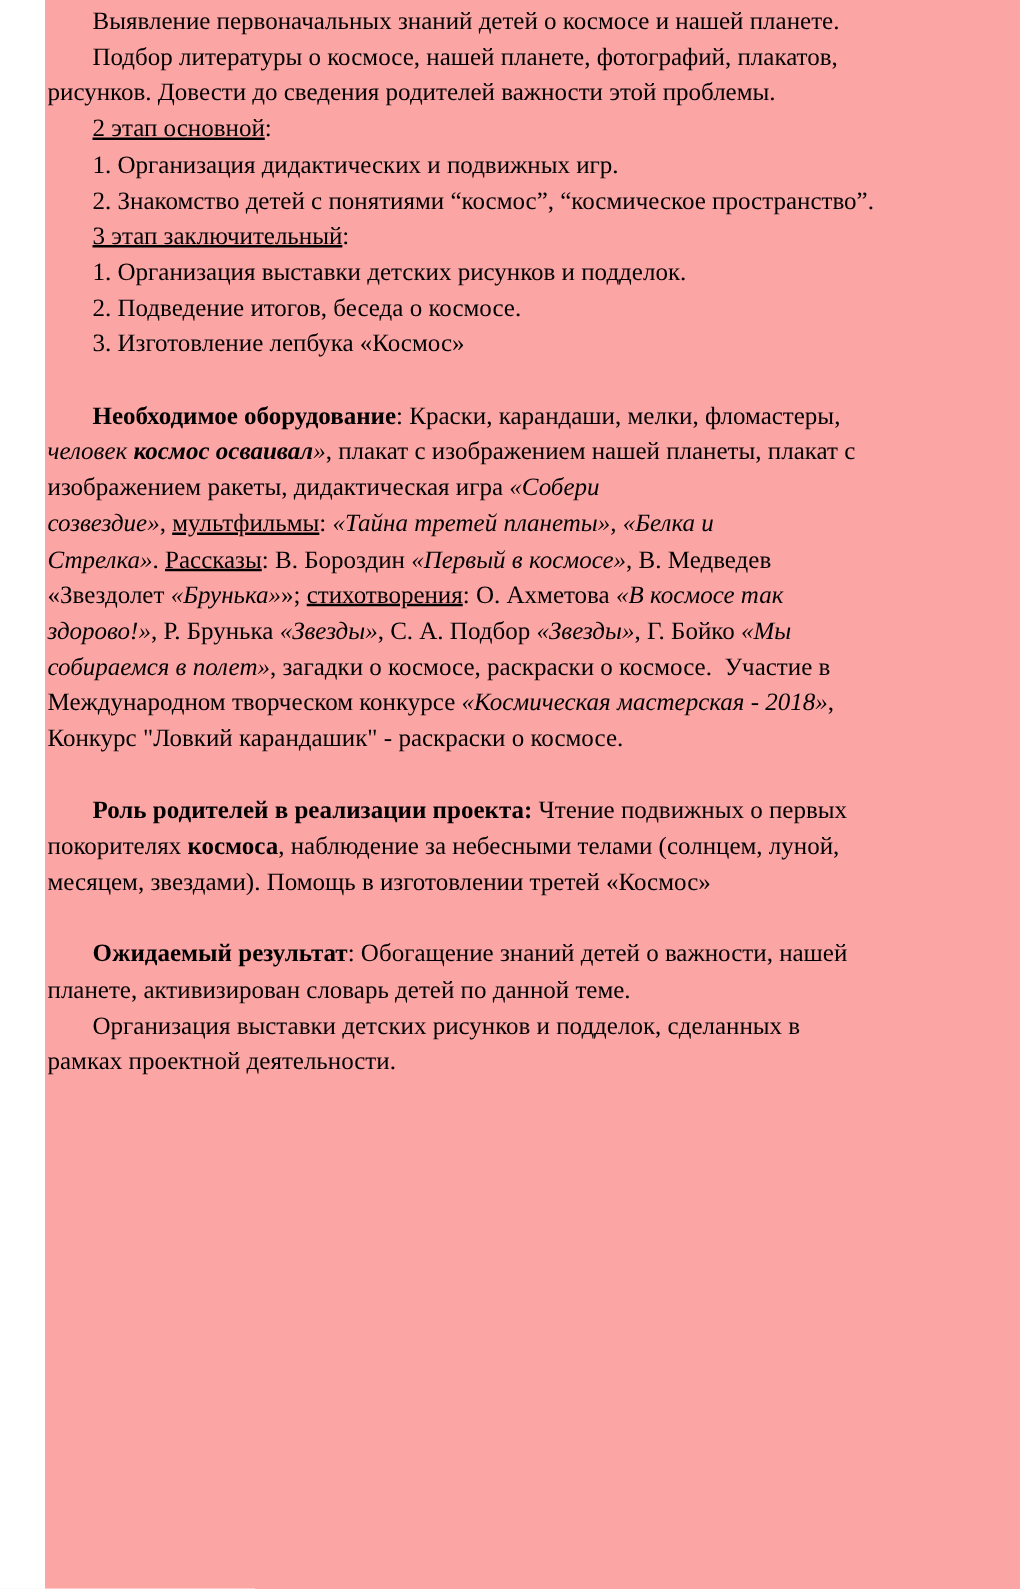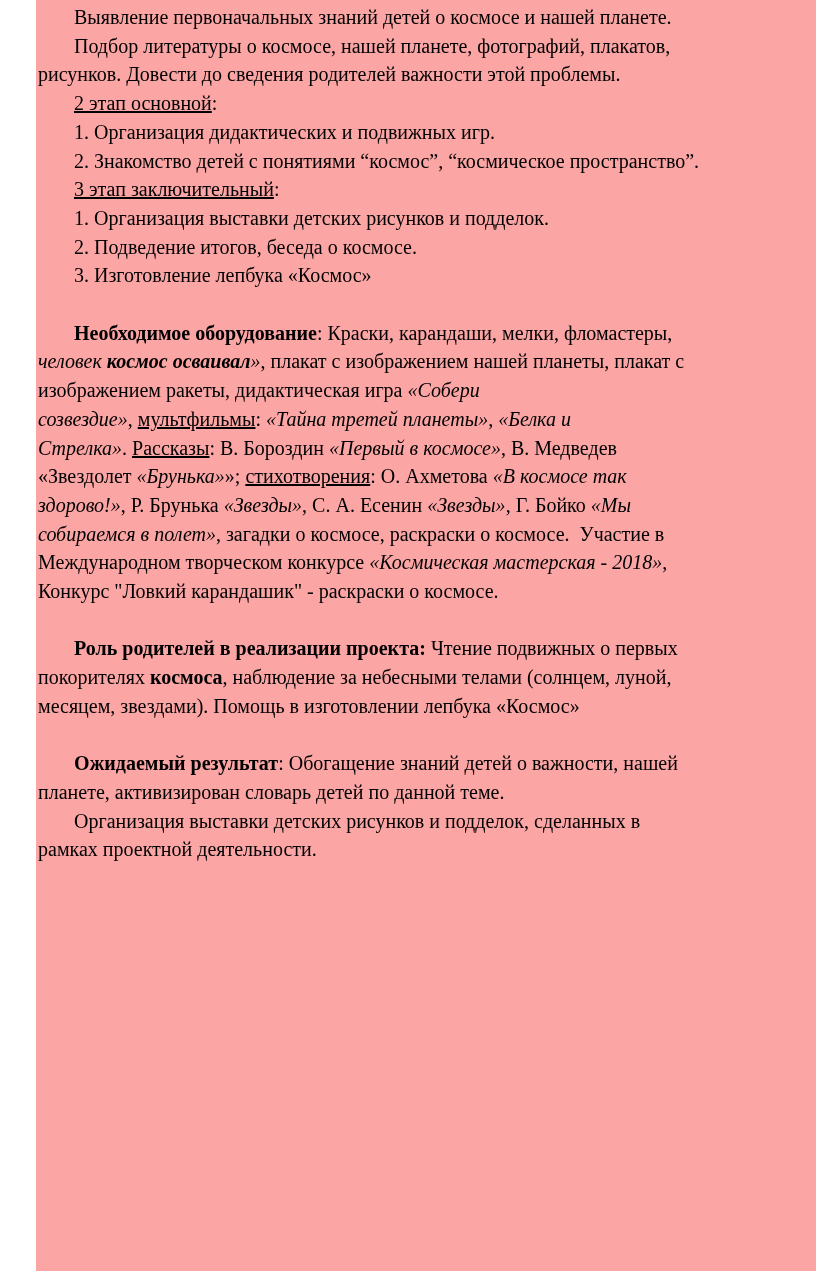--- a/index.html
+++ b/index.html
@@ -68,32 +68,32 @@
       <div class="paragraph">
         <div class="line"></div>
       </div>
       <div class="paragraph">
         <div class="line indent"><span class="b">Необходимое оборудование</span><span>: Краски, карандаши, мелки, фломастеры,</span></div>
         <div class="line"><span class="i">человек </span><span class="bi">космос осваивал</span><span class="i">»</span><span>, плакат с изображением нашей планеты, плакат с</span></div>
         <div class="line"><span>изображением ракеты, дидактическая игра </span><span class="i">«Собери</span></div>
         <div class="line"><span class="i">созвездие»</span><span>, </span><span class="u">мультфильмы</span><span>: </span><span class="i">«Тайна третей планеты», «Белка и</span></div>
         <div class="line"><span class="i">Стрелка»</span><span>. </span><span class="u">Рассказы</span><span>: В. Бороздин </span><span class="i">«Первый в космосе»</span><span>, В. Медведев</span></div>
         <div class="line"><span>«Звездолет </span><span class="i">«Брунька»</span><span>»; </span><span class="u">стихотворения</span><span>: О. Ахметова </span><span class="i">«В космосе так</span></div>
-        <div class="line"><span class="i">здорово!»</span><span>, Р. Брунька </span><span class="i">«Звезды»</span><span>, С. А. Есенин </span><span class="i">«Звезды»</span><span>, Г. Бойко </span><span class="i">«Мы</span></div>
+        <div class="line"><span class="i">здорово!»</span><span>, Р. Брунька </span><span class="i">«Звезды»</span><span>, С. А. Подбор </span><span class="i">«Звезды»</span><span>, Г. Бойко </span><span class="i">«Мы</span></div>
         <div class="line"><span class="i">собираемся в полет»</span><span>, загадки о космосе, раскраски о космосе.  Участие в</span></div>
         <div class="line"><span>Международном творческом конкурсе </span><span class="i">«Космическая мастерская - 2018»</span><span>,</span></div>
         <div class="line"><span>Конкурс "Ловкий карандашик" - раскраски о космосе.</span></div>
       </div>
       <div class="paragraph">
         <div class="line"></div>
       </div>
       <div class="paragraph">
         <div class="line indent"><span class="b">Роль родителей в реализации проекта:</span><span> Чтение подвижных о первых</span></div>
         <div class="line"><span>покорителях </span><span class="b">космоса</span><span>, наблюдение за небесными телами (солнцем, луной,</span></div>
-        <div class="line"><span>месяцем, звездами). Помощь в изготовлении лепбука «Космос»</span></div>
+        <div class="line"><span>месяцем, звездами). Помощь в изготовлении третей «Космос»</span></div>
       </div>
       <div class="paragraph">
         <div class="line"></div>
       </div>
       <div class="paragraph">
         <div class="line indent"><span class="b">Ожидаемый результат</span><span>: Обогащение знаний детей о важности, нашей</span></div>
         <div class="line"><span>планете, активизирован словарь детей по данной теме.</span></div>
       </div>
       <div class="paragraph">
         <div class="line indent"><span>Организация выставки детских рисунков и подделок, сделанных в</span></div>

